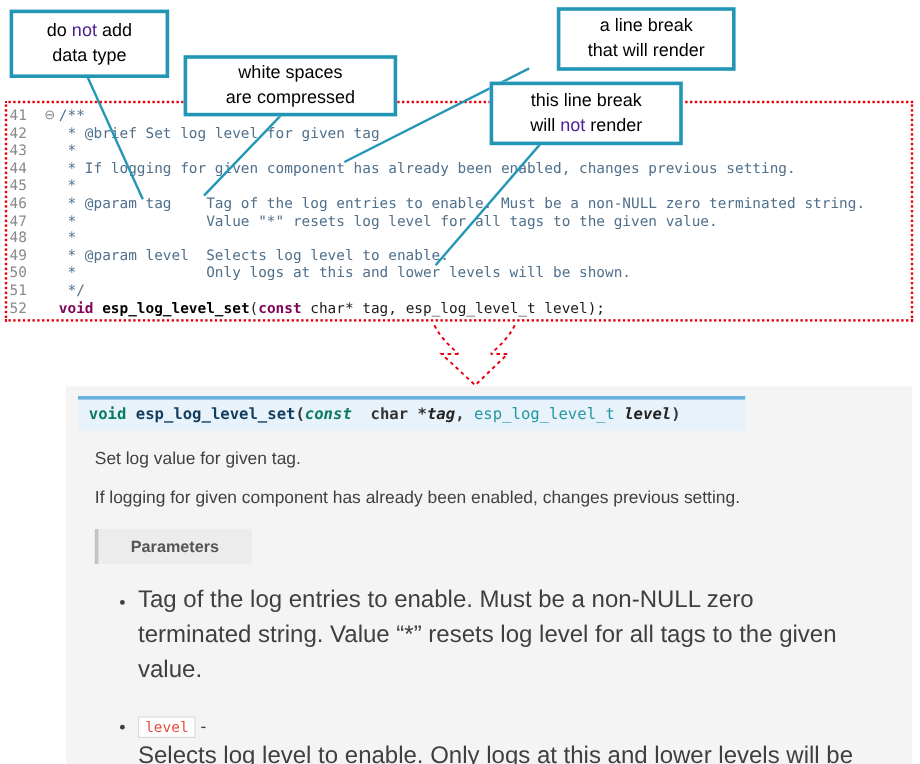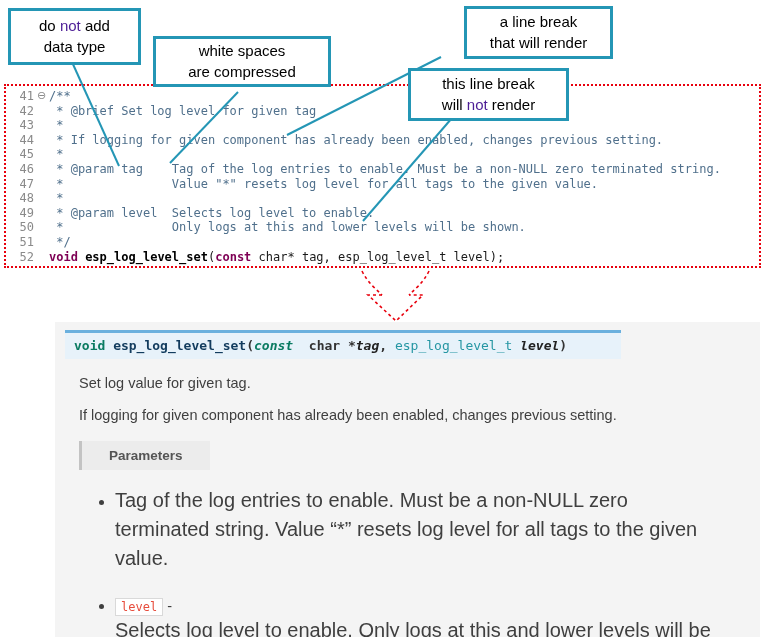--- a/index.html
+++ b/index.html
@@ -4,36 +4,36 @@
 <style>
   * { margin:0; padding:0; box-sizing:border-box; }
   html,body { background:#ffffff; font-family:"Liberation Sans", sans-serif; }
   .canvas { position:relative; width:767px; height:637px; background:#ffffff; overflow:hidden; }
 
   
   .callout { position:absolute; background:#fff; border:3px solid #2496b5; z-index:3;
              display:flex; align-items:center; justify-content:center; text-align:center;
              font-size:15px; color:#000; line-height:1.35; white-space:pre-line; }
   #c1 { left:8px;   top:8px;  width:133px; height:57px; }
-  #c2 { left:153px; top:36px; width:178px; height:51px; }
+  #c2 { left:153px; top:46px; width:178px; height:51px; }
   #c3 { left:424px; top:6px;  width:149px; height:53px;margin-left:40px; }
   #c4 { left:408px; top:68px; width:161px; height:53px; }
   .red { color:#4c1d95; }
 
   
   .overlay { position:absolute; left:0; top:0; z-index:2; pointer-events:none; }
   .teal { stroke:#2496b5; stroke-width:2; }
   .redd { stroke:#e8000d; stroke-width:1.6; fill:none; stroke-dasharray:3,3; }
 
   
   .code-block { position:absolute; left:4px; top:84px; width:757px; height:184px;
                 border:2px dotted #e8000d; background:#fff; padding:3px 0 0 2px;
                 font-family:"DejaVu Sans Mono", monospace; font-size:12px; z-index:1; }
   .code-row { display:flex; height:14.6px; line-height:14.6px; white-space:pre; }
-  .line-num { width:26px; flex:none; text-align:right; color:#8a8a8a; }
+  .line-num { width:26px; flex:none; color:#8a8a8a; }
   .fold { width:15px; flex:none; text-align:center; color:#8a8a8a;
           font-family:"DejaVu Sans", sans-serif; font-size:11px; }
   .code-text { white-space:pre; color:#1a1a1a; }
   .c-comment { color:#50708c; }
   .kw { color:#7f0055; font-weight:bold; }
   .fn { color:#000; font-weight:bold; }
 
   
   .doc { position:absolute; left:55px; top:322px; width:705px; height:315px;
          background:#f4f4f4; padding:8px 0 0 10px; color:#3f3f3f; }

